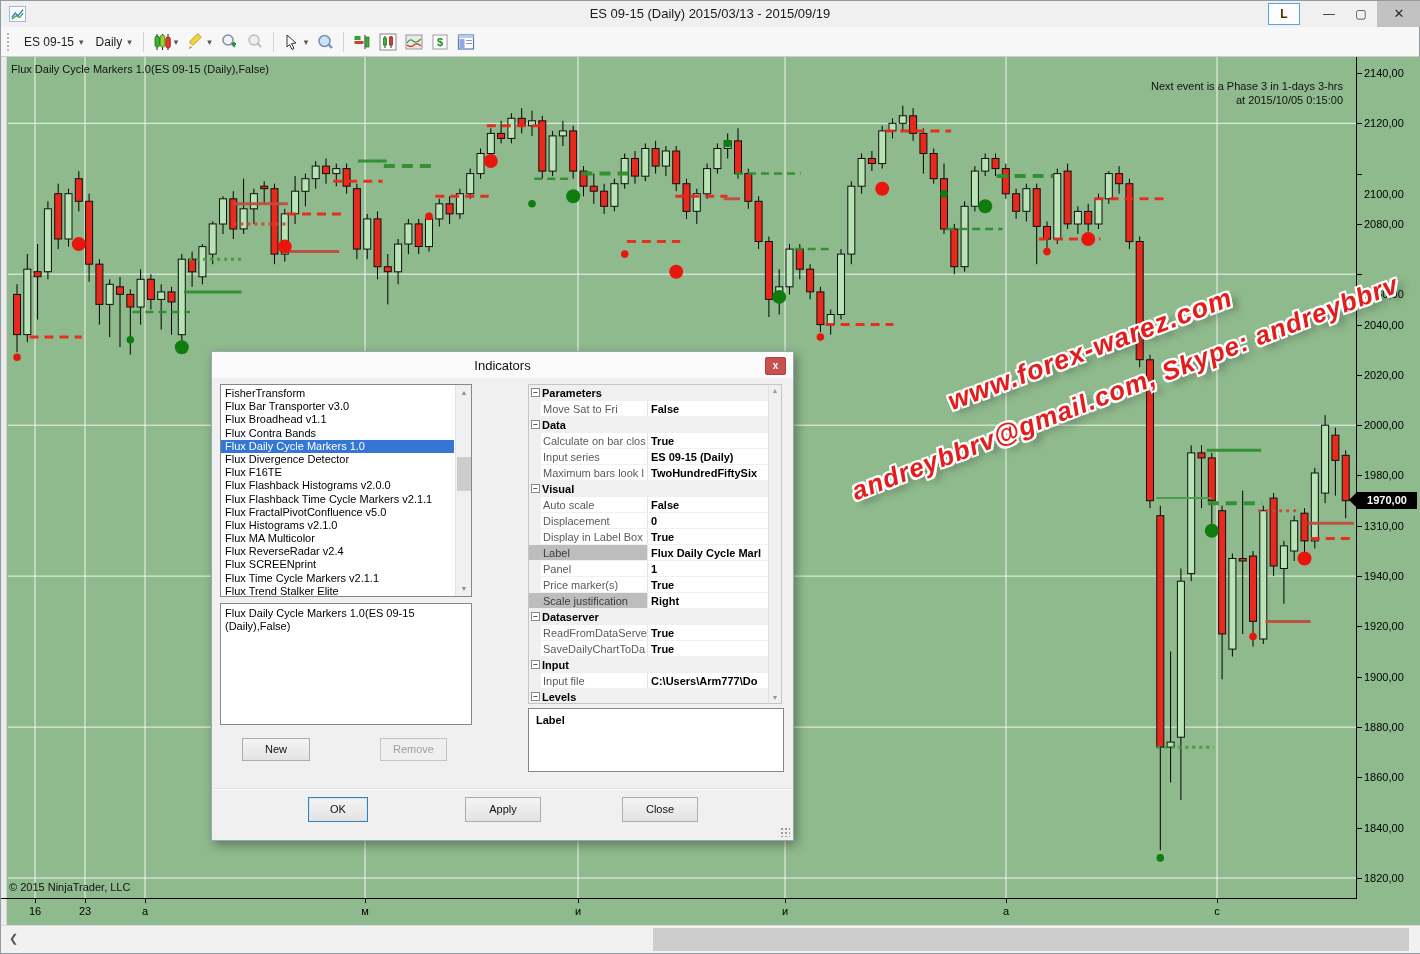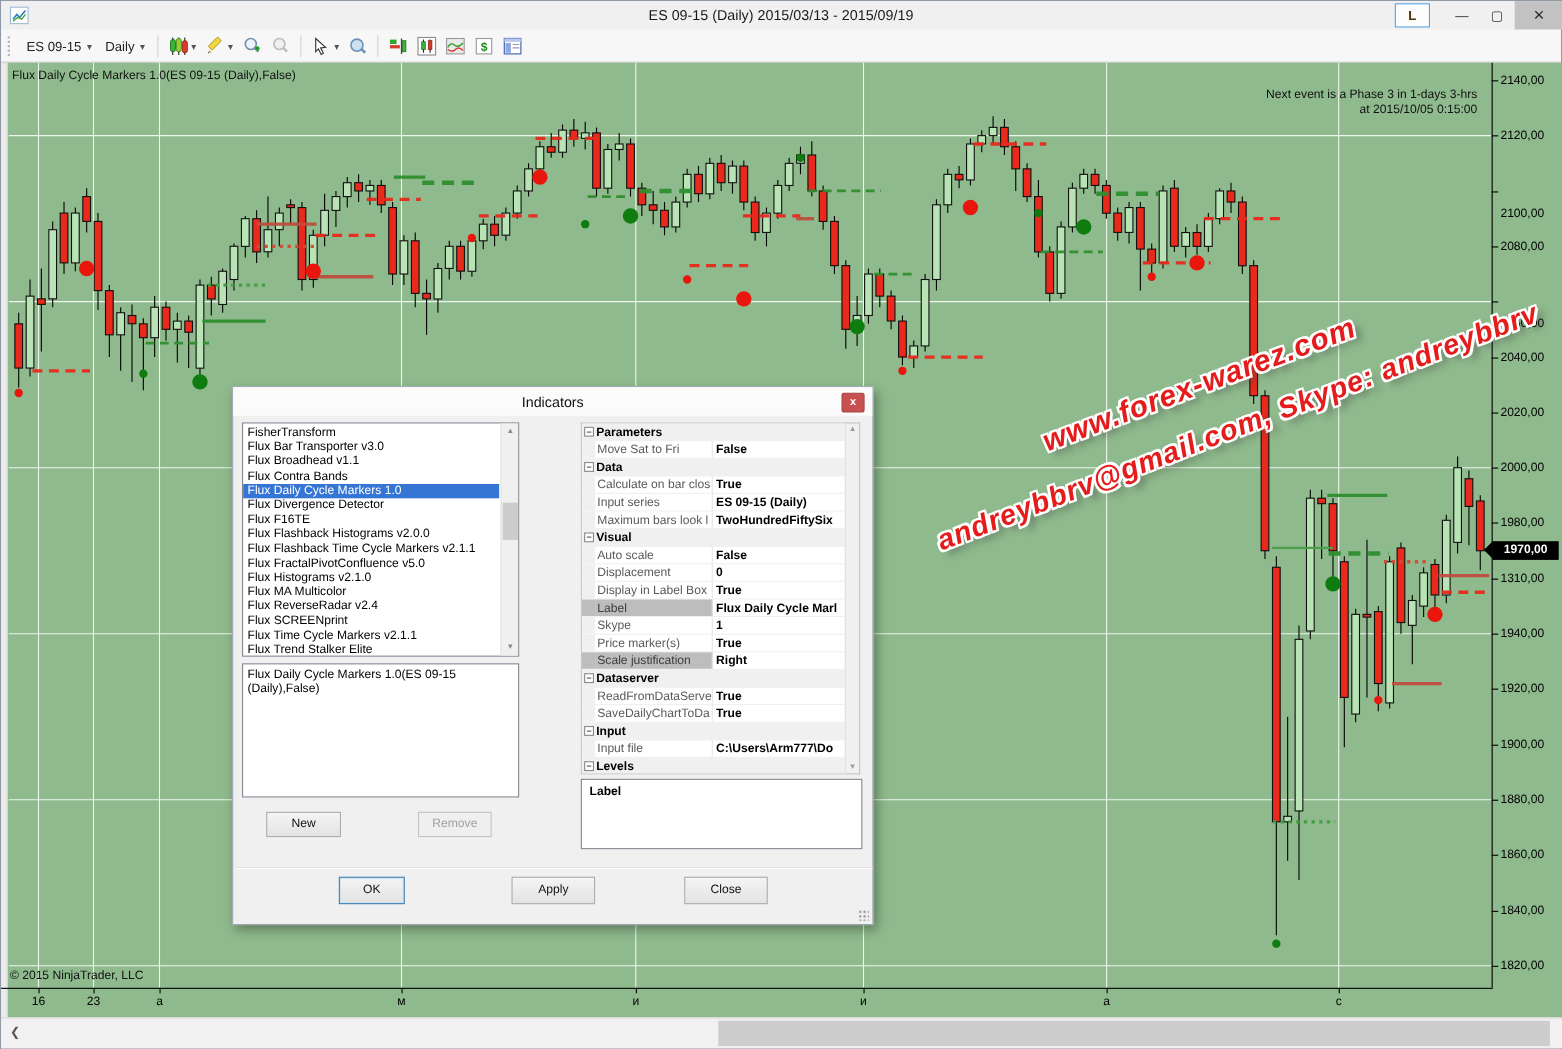--- a/index.html
+++ b/index.html
@@ -709,21 +709,21 @@
           <span class="pg-label">Display in Label Box</span>
           <span class="pg-value">True</span>
         </div>
         <div class="pg-row gray">
           <span class="pg-gutter"></span>
           <span class="pg-label">Label</span>
           <span class="pg-value">Flux Daily Cycle Marl</span>
         </div>
         <div class="pg-row">
           <span class="pg-gutter"></span>
-          <span class="pg-label">Skype</span>
+          <span class="pg-label">Panel</span>
           <span class="pg-value">1</span>
         </div>
         <div class="pg-row">
           <span class="pg-gutter"></span>
           <span class="pg-label">Price marker(s)</span>
           <span class="pg-value">True</span>
         </div>
         <div class="pg-row gray">
           <span class="pg-gutter"></span>
           <span class="pg-label">Scale justification</span>

